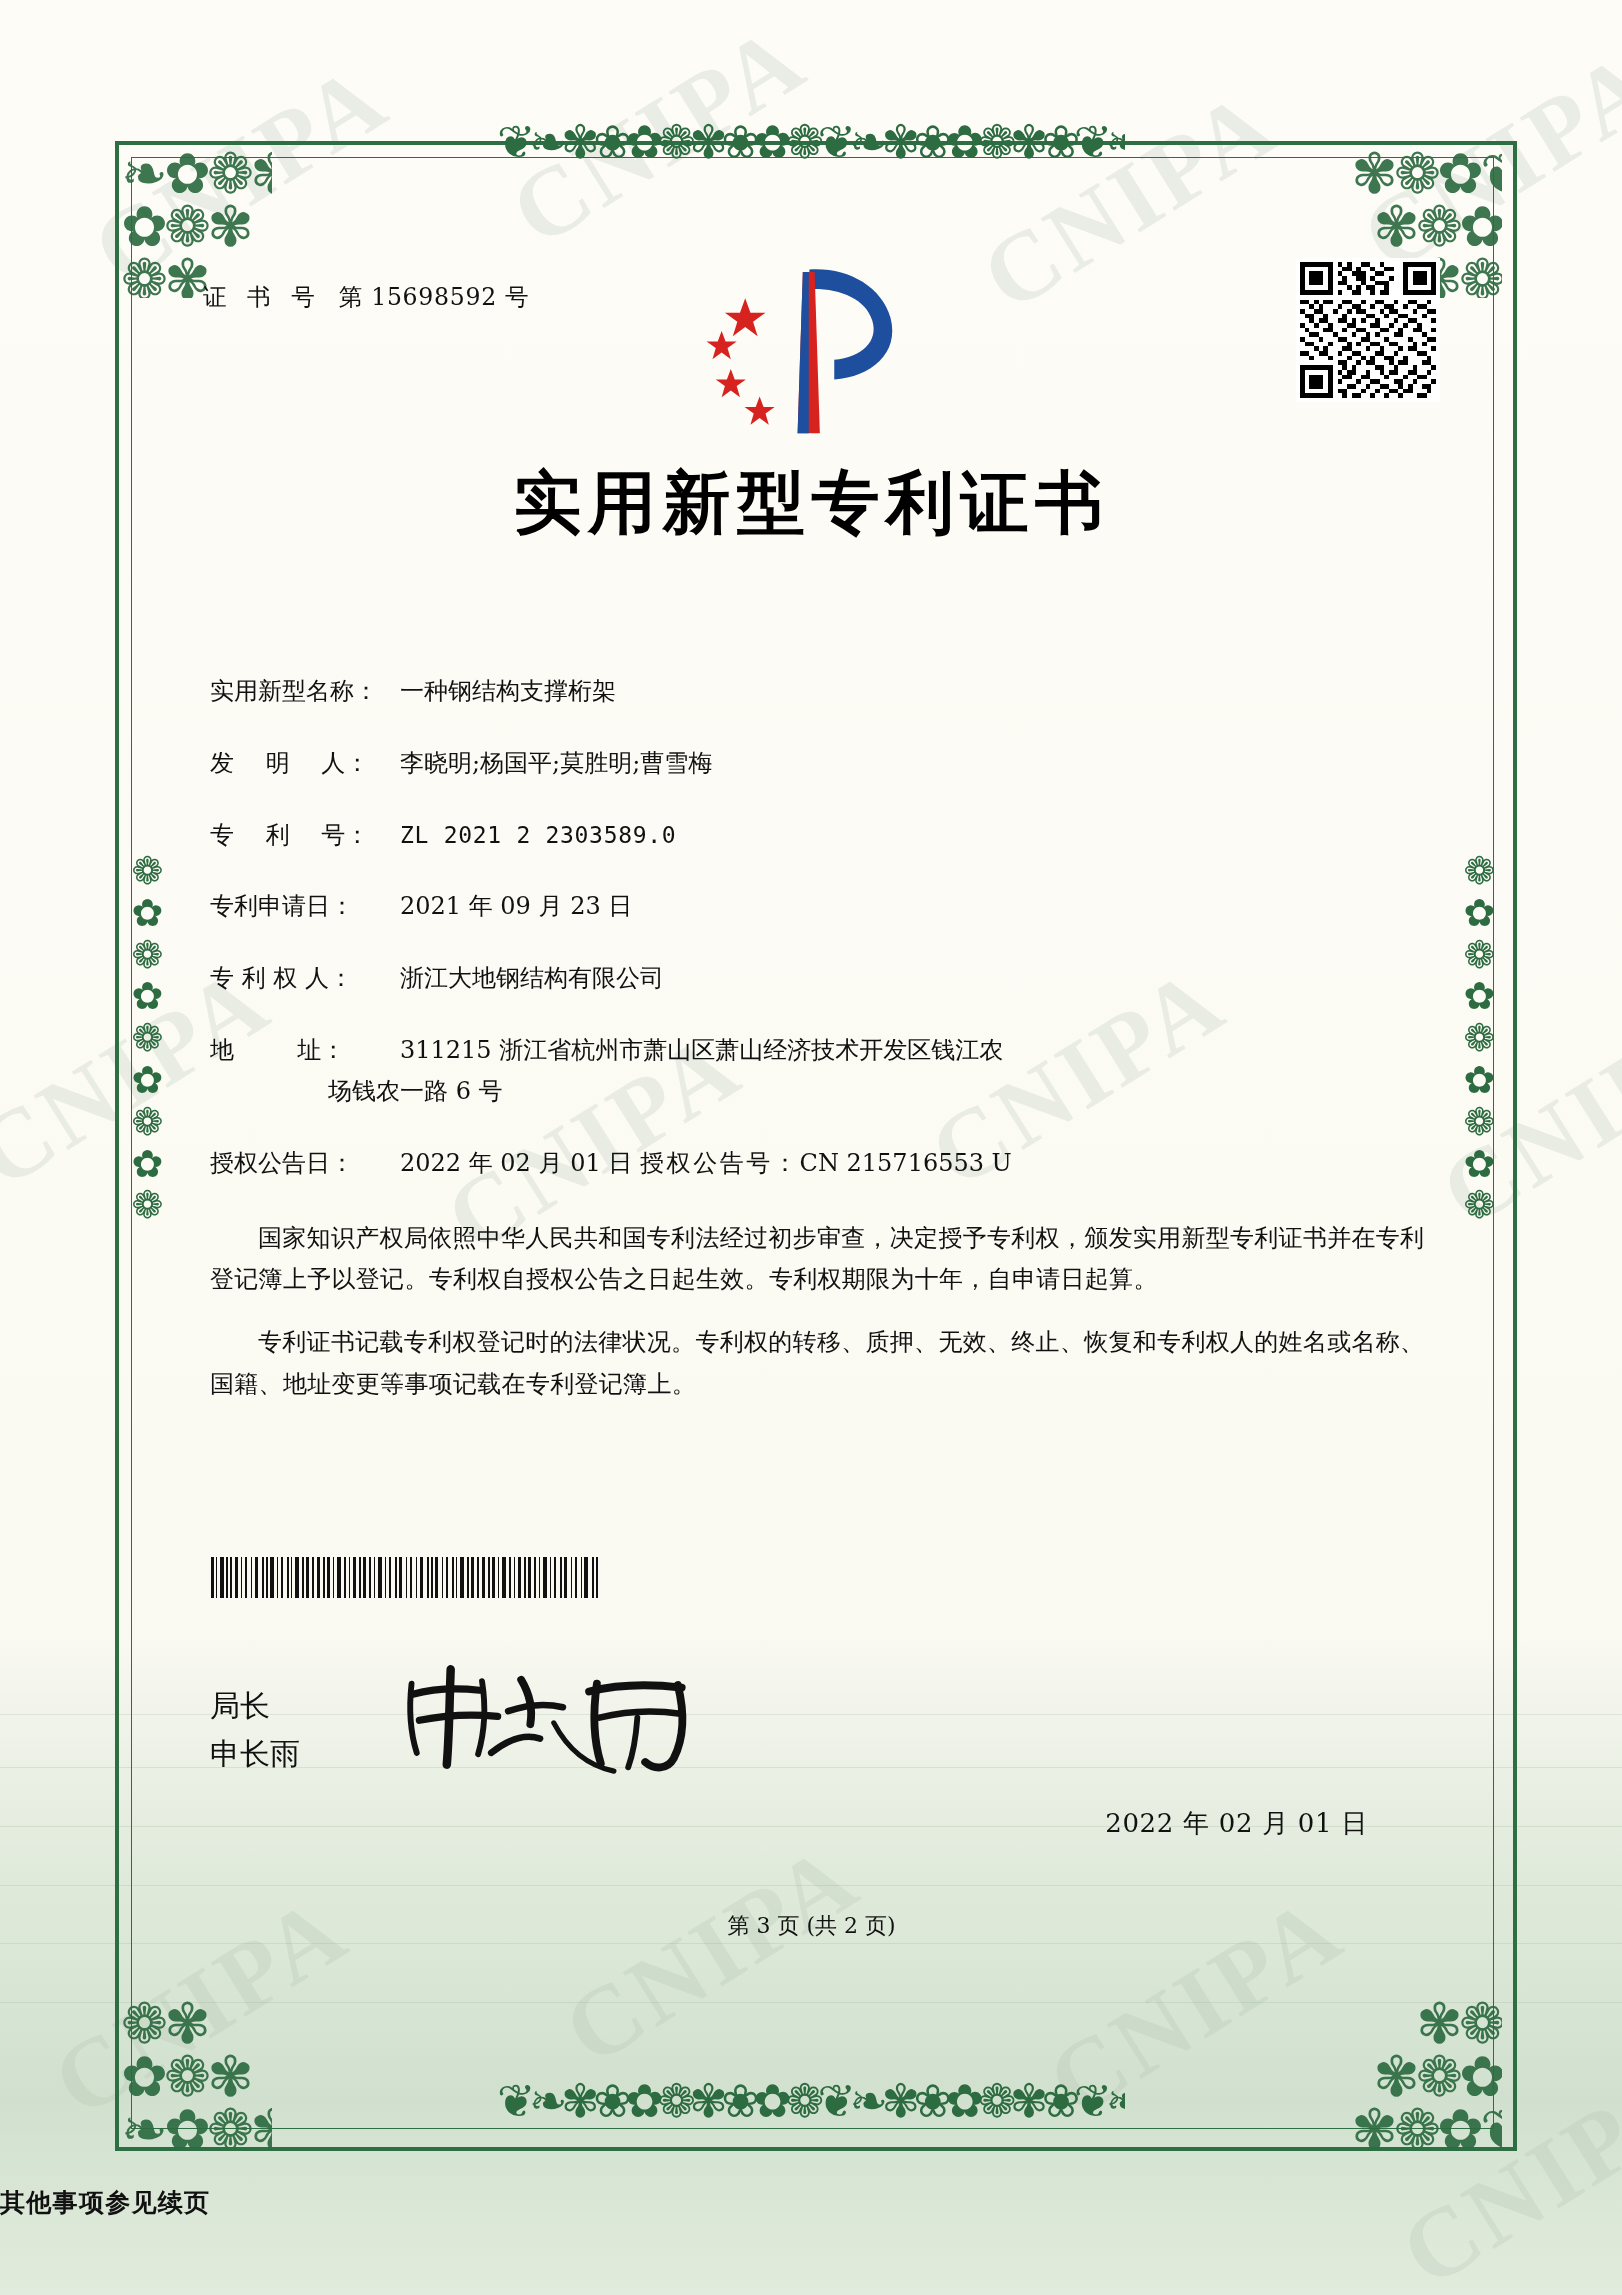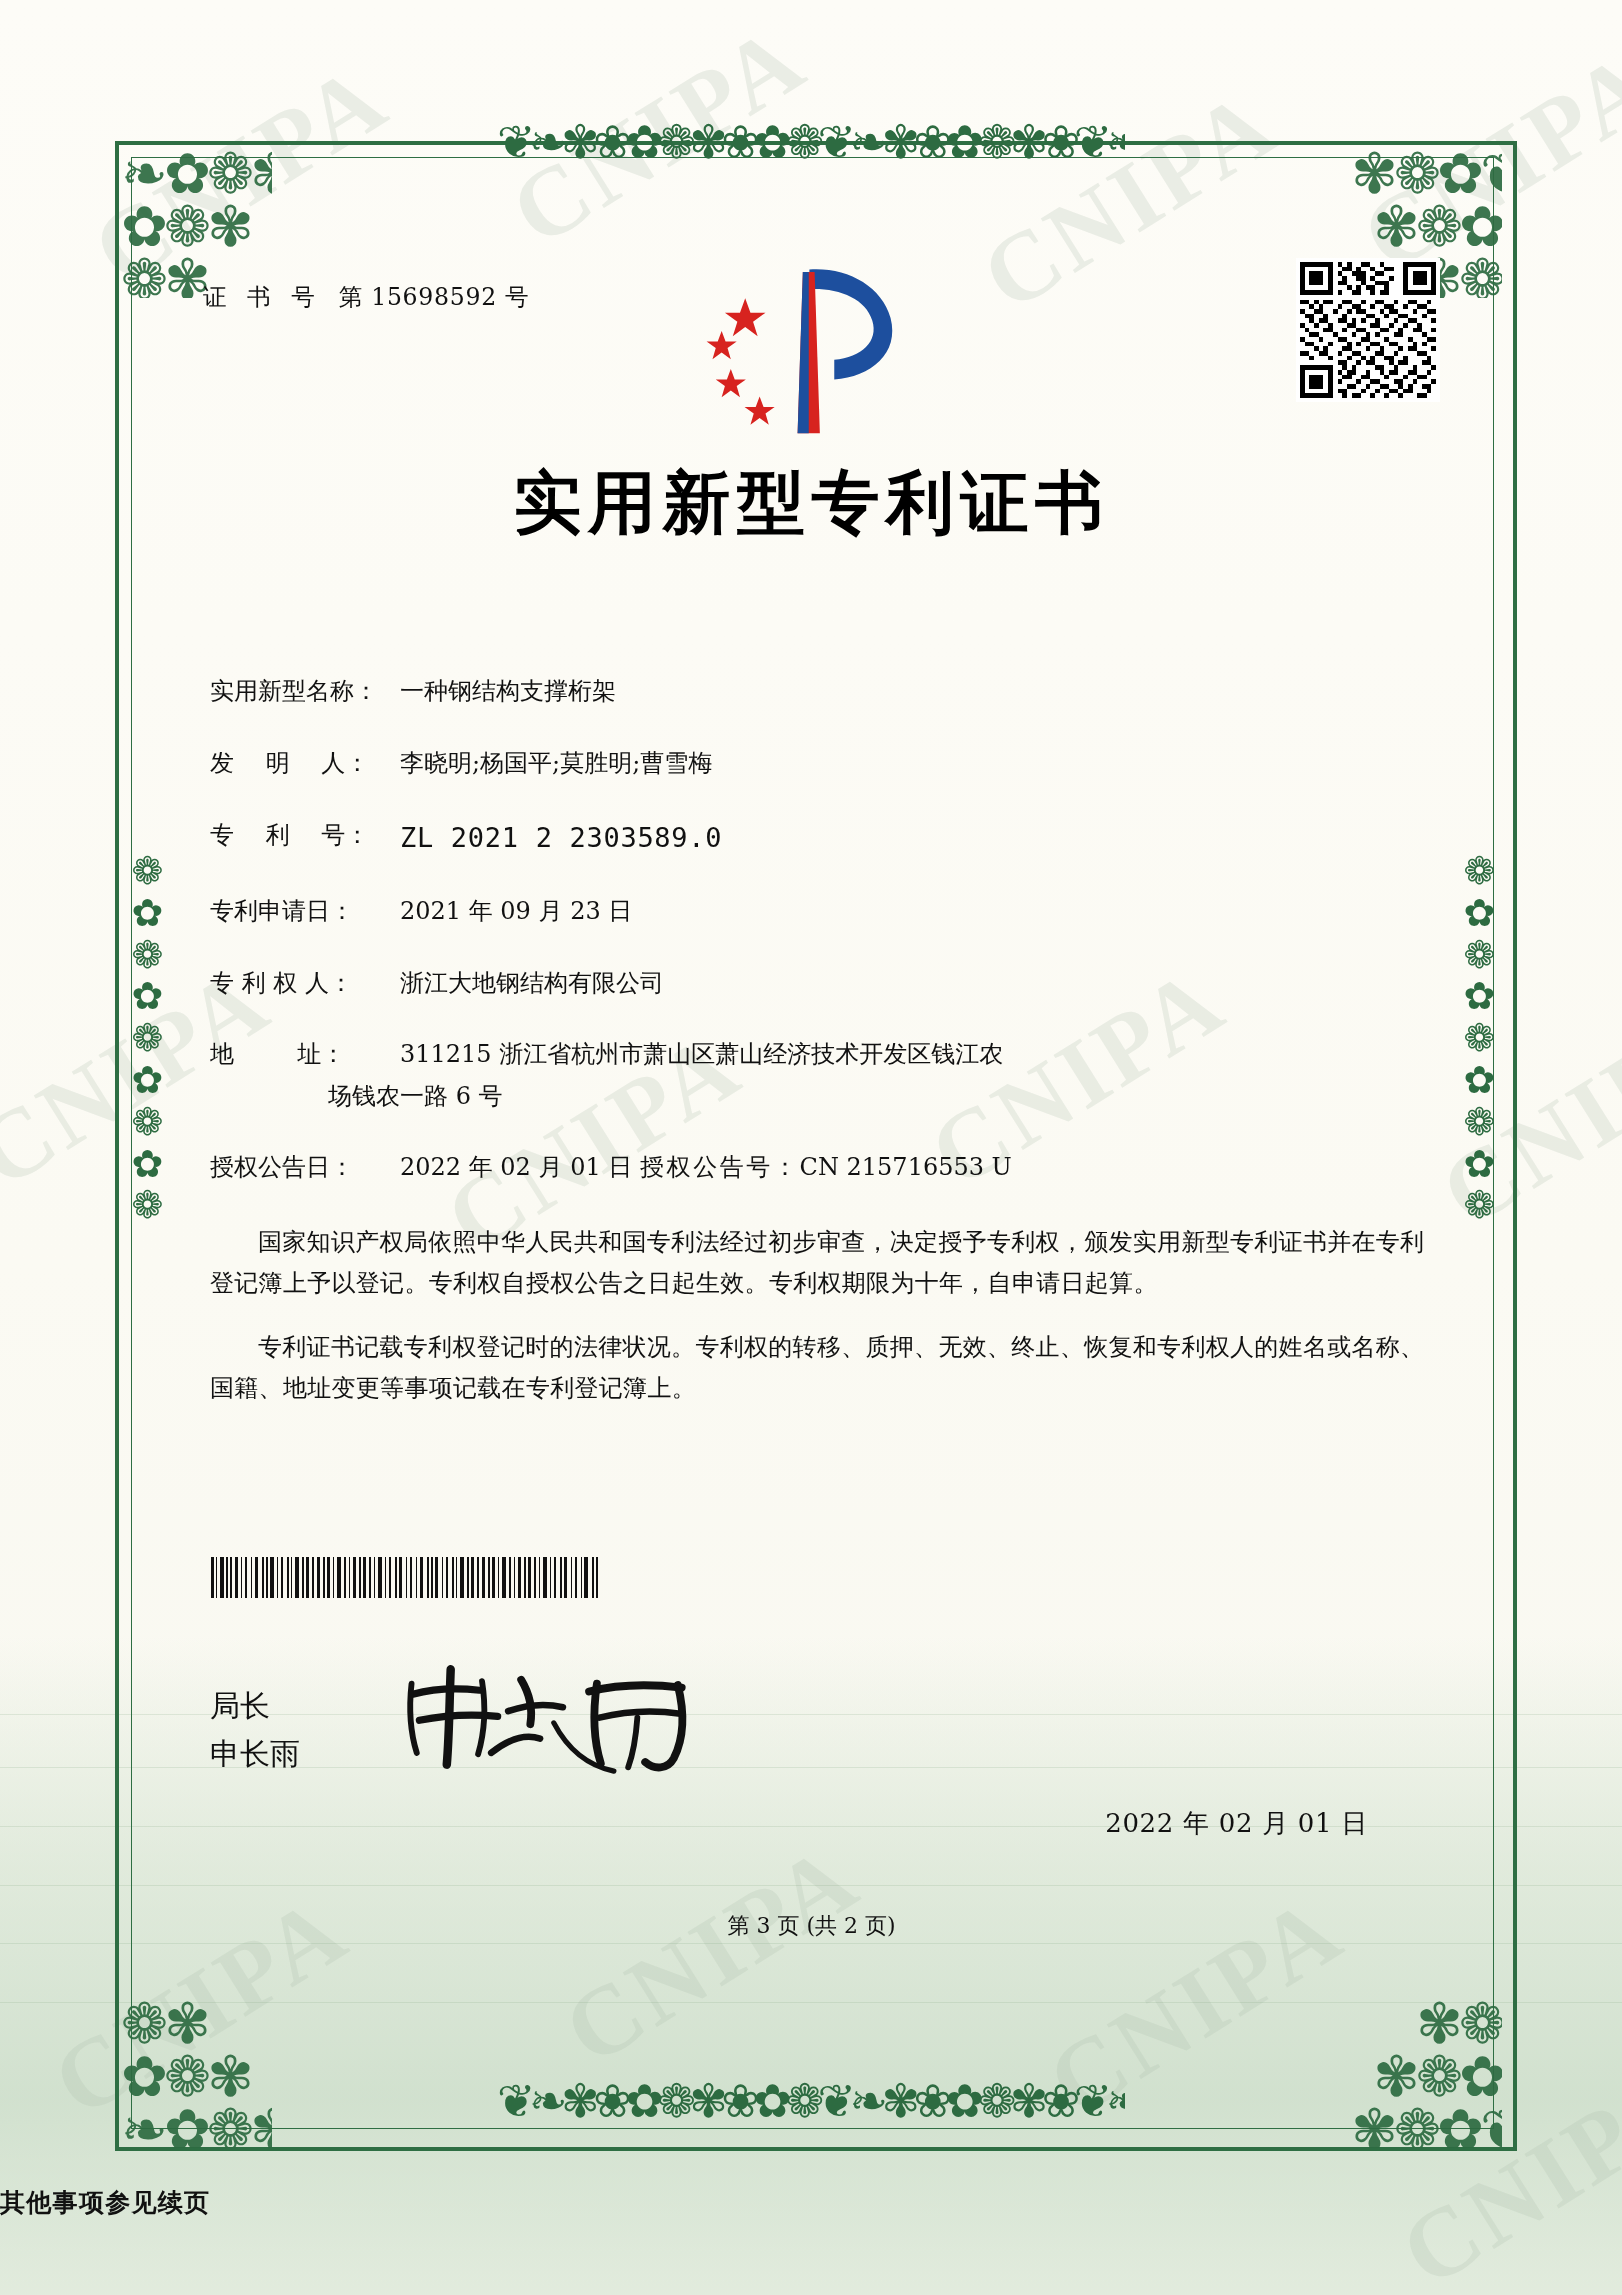--- a/index.html
+++ b/index.html
@@ -171,21 +171,21 @@
     line-height: 1.45;
     white-space: nowrap;
   }
   .field-row.multi { white-space: normal; }
   .flabel {
     display: inline-block;
     width: 190px;
     vertical-align: top;
   }
   .fvalue { display: inline; }
-  .mono { font-family: "DejaVu Sans Mono", "Liberation Mono", monospace; font-size: 27px; letter-spacing: 0.7px; }
+  .mono { font-family: "DejaVu Sans Mono", "Liberation Mono", monospace; font-size: 23px; letter-spacing: 0.7px; }
   .addr-second {
     display: block;
     margin-left: 118px;
     margin-top: 6.5px;
   }
   .pub-right {
     display: inline-block;
   }
   .pub-right .flabel2 { letter-spacing: 2.6px; }
 

